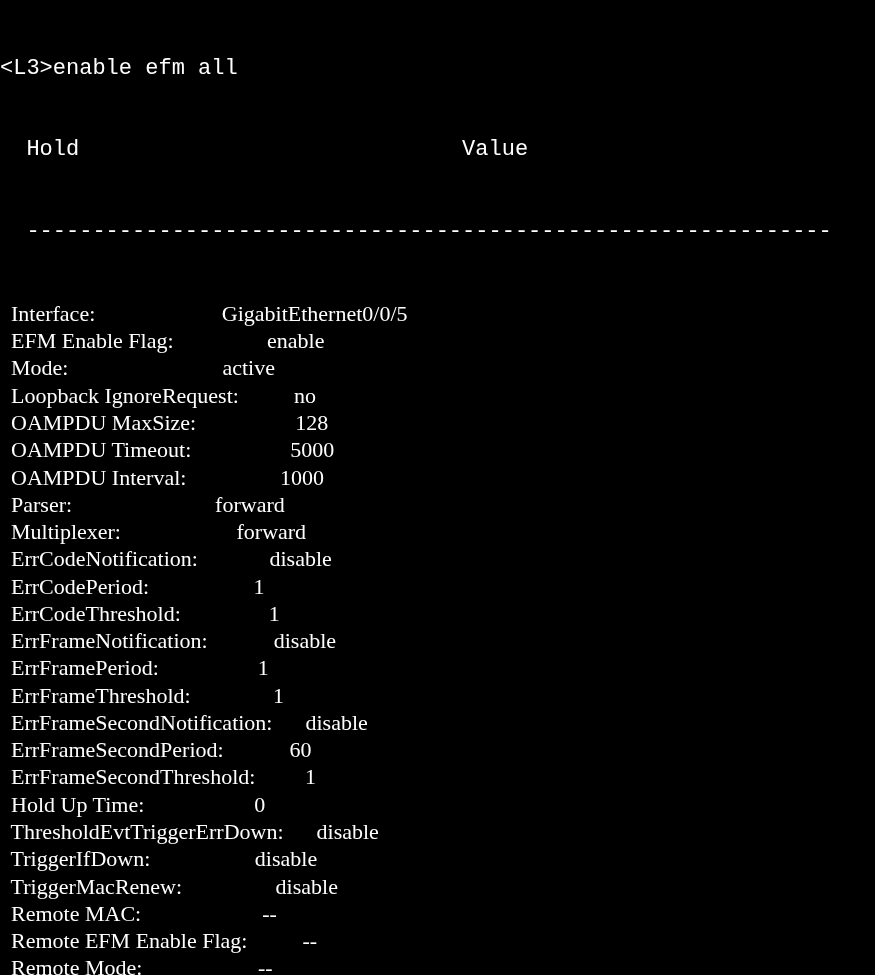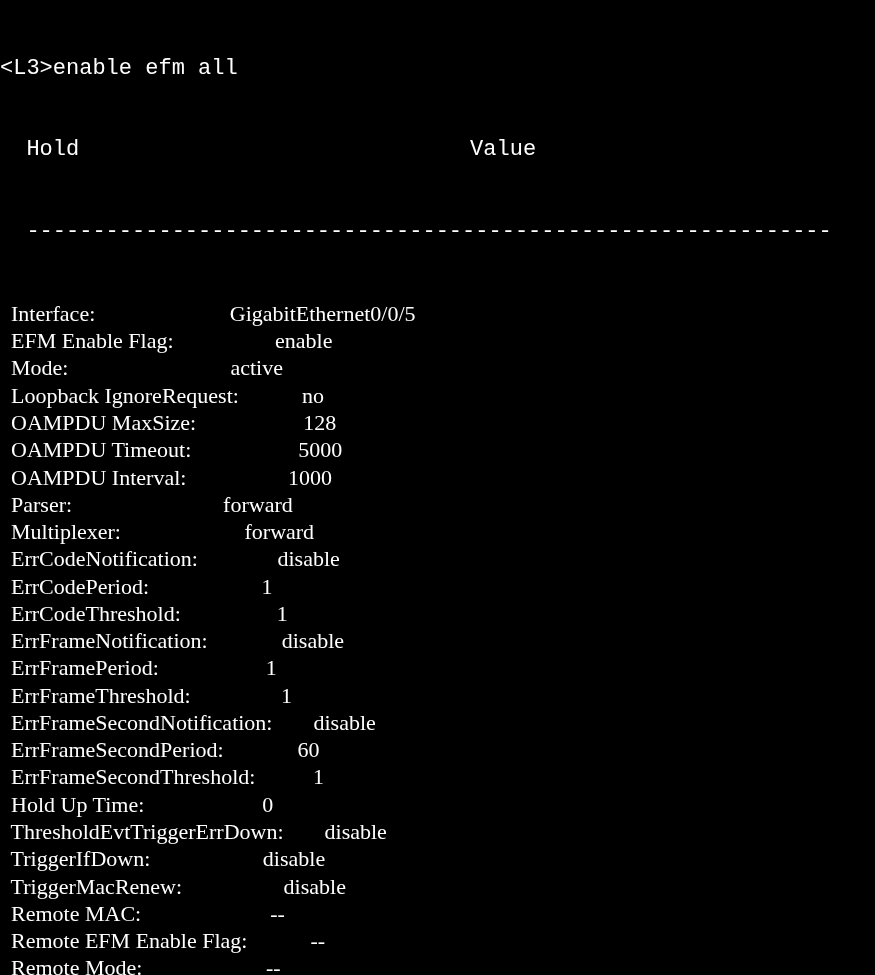--- a/index.html
+++ b/index.html
@@ -14,21 +14,21 @@
     height: 975px;
     overflow: hidden;
     font-weight: 500;
   }
   .terminal {
     white-space: pre;
     padding: 0;
   }
   .row { display: block; font-family: Liberation Serif, serif; }
   .item { display: inline-block; }
-  .value { display: inline-block; margin-left: 8px; }
+  .value { display: inline-block; }
   .prompt-line { display: block; }
   .header-row { display: block; }
   .divider-row { display: block; }
 </style>
 </head>
 <body>
 
 <div class="terminal">
   <span class="prompt-line"><span>&lt;L3&gt;</span><span>enable efm all</span></span>
   <span class="header-row"><span class="item">  Hold                             </span><span class="value">Value</span></span>

